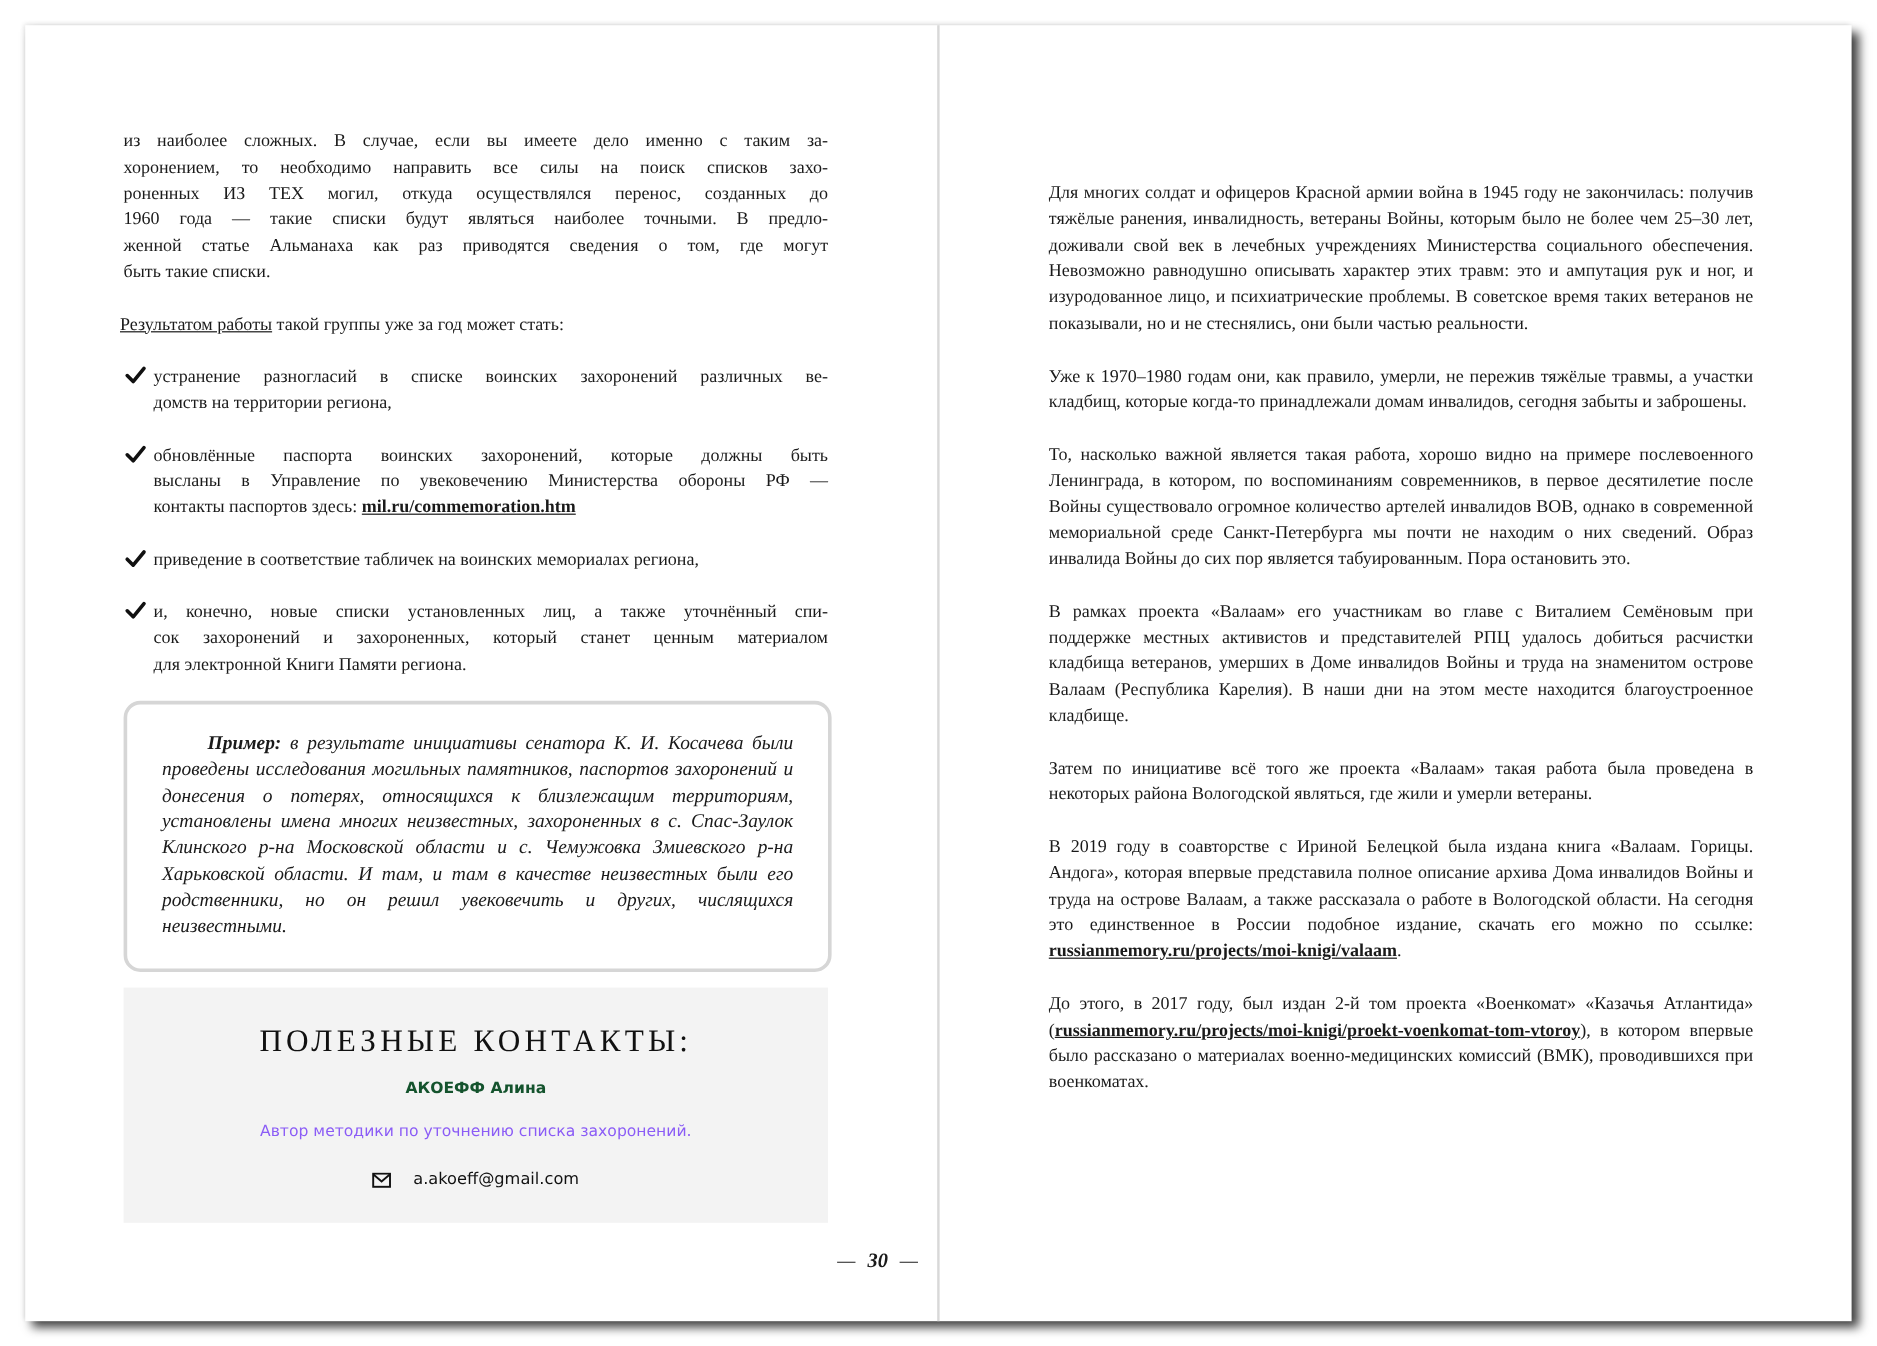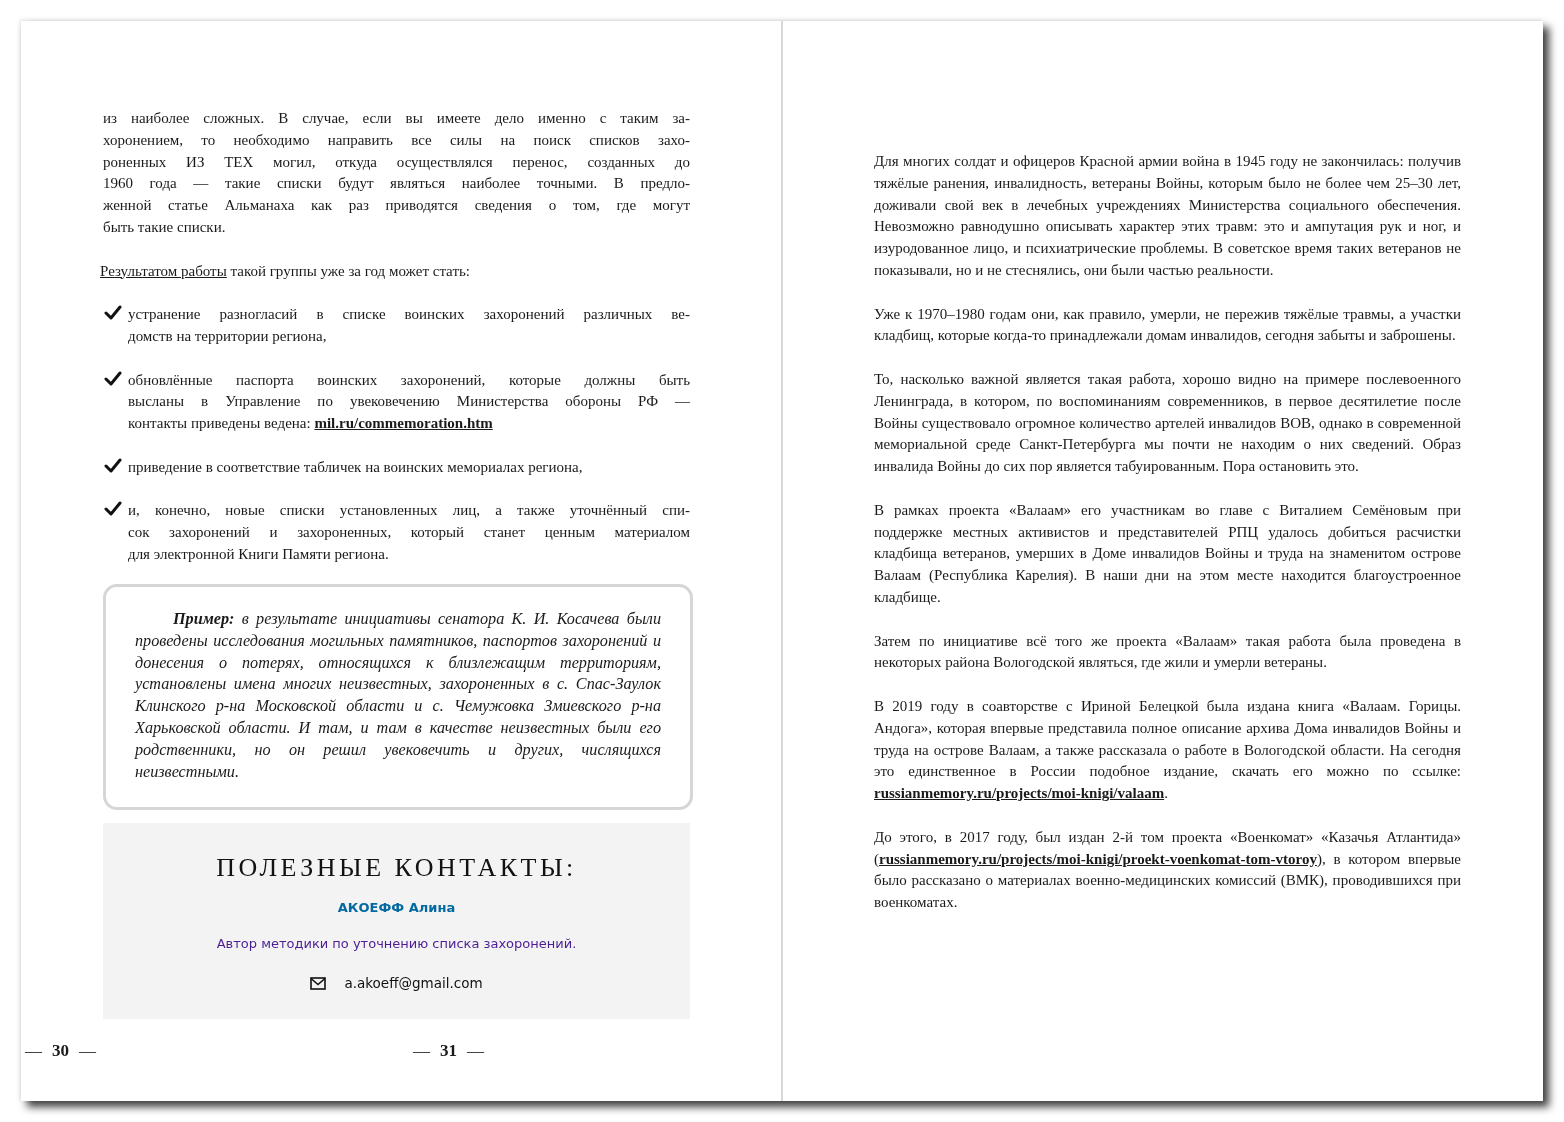--- a/index.html
+++ b/index.html
@@ -50,36 +50,36 @@
   .contacts {
     position: absolute; left: 82px; top: 802px; width: 587px; height: 196px; background: #f3f3f3;
     text-align: center;
   }
   .contacts .title {
     position: absolute; left: 0; right: 0; top: 30px;
     font-family: "Liberation Serif", serif; font-size: 26px; letter-spacing: 3.5px; color: #111;
   }
   .contacts .name {
     position: absolute; left: 0; right: 0; top: 77px;
-    font-family: "DejaVu Sans", sans-serif; font-size: 13px; font-weight: bold; color: #0369a1;
+    font-family: "DejaVu Sans", sans-serif; font-size: 13px; font-weight: bold; color: #14532d;
   }
   .contacts .role {
     position: absolute; left: 0; right: 0; top: 113px;
-    font-family: "DejaVu Sans", sans-serif; font-size: 13px; color: #4c1d95;
+    font-family: "DejaVu Sans", sans-serif; font-size: 13px; color: #8b5cf6;
   }
   .contacts .email-row {
     position: absolute; left: 0; right: 0; top: 152px;
     font-family: "DejaVu Sans", sans-serif; font-size: 13.5px; color: #111;
     display: flex; justify-content: center; align-items: center; gap: 18px;
   }
   .contacts .email-row svg { width: 16px; height: 13px; }
 
   .page-num {
-    position: absolute; top: 1020px; width: 100%; text-align: left;
-    font-size: 17px; font-weight: bold;
+    position: absolute; top: 1020px; width: 100%; text-align: right;
+    font-size: 17px; font-weight: bold; font-style: italic;
   }
   .left .page-num { left: -6px; }
   .right .page-num { left: -380px; width: 1520px; }
   .page-num .dash { font-weight: normal; margin: 0 10px; }
 
   .header-row {
     position: absolute; left: 91px; top: 67px; width: 589px; height: 46px;
   }
   .dots {
     position: absolute; top: 23px; height: 4px;
@@ -123,21 +123,21 @@
             </svg>
           <span style="display:block;text-align-last:justify;">устранение разногласий в списке воинских захоронений различных ве-</span>
           <span style="display:block;">домств на территории региона,</span>
         </li>
         <li>
           <svg class="check" viewBox="0 0 18 18">
               <path d="M2 9 L7 14 L16 3" stroke="#111" stroke-width="3" fill="none" stroke-linecap="round" stroke-linejoin="round"></path>
             </svg>
           <span style="display:block;text-align-last:justify;">обновлённые паспорта воинских захоронений, которые должны быть</span>
           <span style="display:block;text-align-last:justify;">высланы в Управление по увековечению Министерства обороны РФ —</span>
-          <span style="display:block;"><span>контакты приведены ведена: </span><span class="link-bold">mil.ru/commemoration.htm</span></span>
+          <span style="display:block;"><span>контакты паспортов здесь: </span><span class="link-bold">mil.ru/commemoration.htm</span></span>
         </li>
         <li>
           <svg class="check" viewBox="0 0 18 18">
               <path d="M2 9 L7 14 L16 3" stroke="#111" stroke-width="3" fill="none" stroke-linecap="round" stroke-linejoin="round"></path>
             </svg>
           <span style="display:block;">приведение в соответствие табличек на воинских мемориалах региона,</span>
         </li>
         <li>
           <svg class="check" viewBox="0 0 18 18">
               <path d="M2 9 L7 14 L16 3" stroke="#111" stroke-width="3" fill="none" stroke-linecap="round" stroke-linejoin="round"></path>

